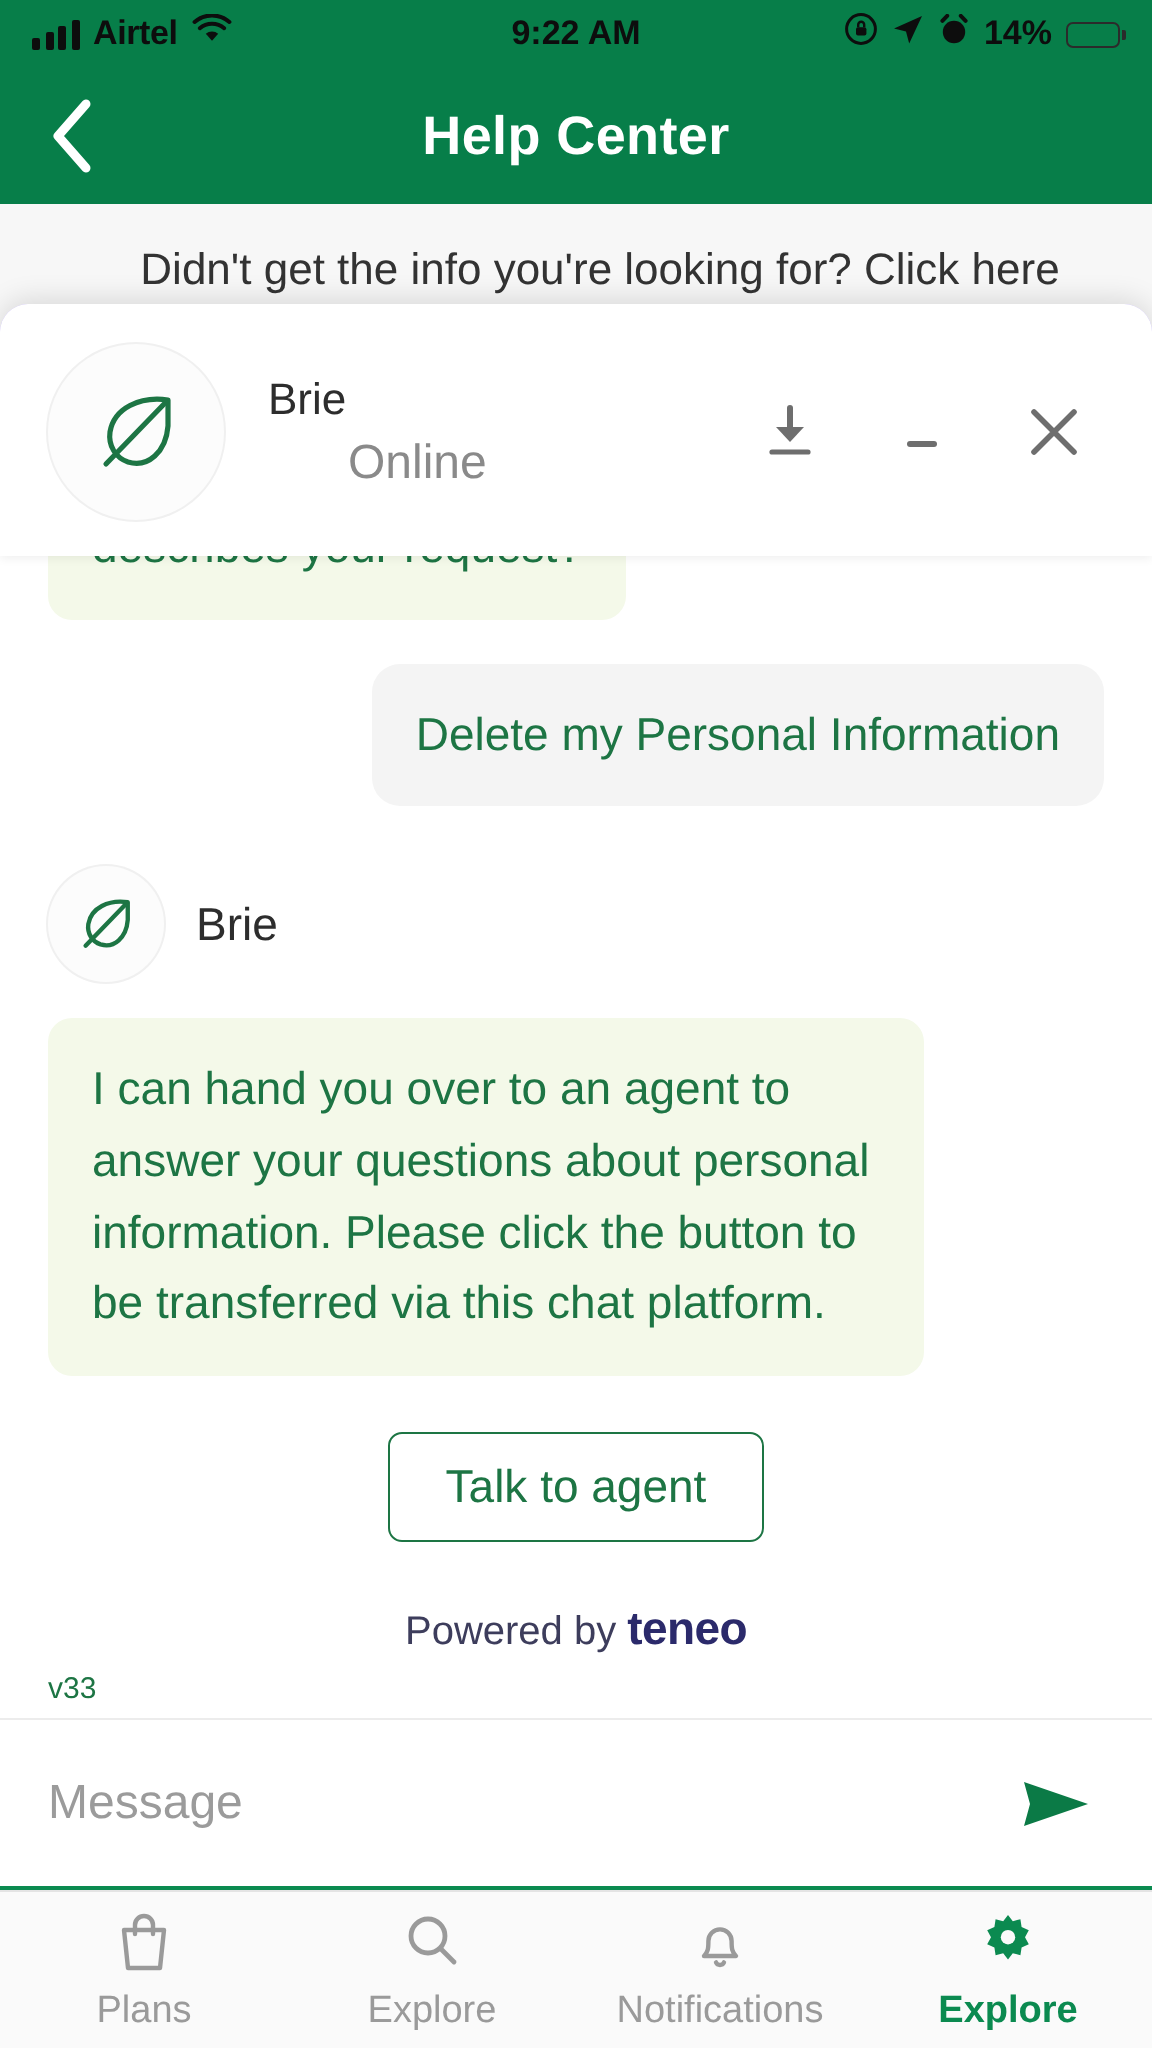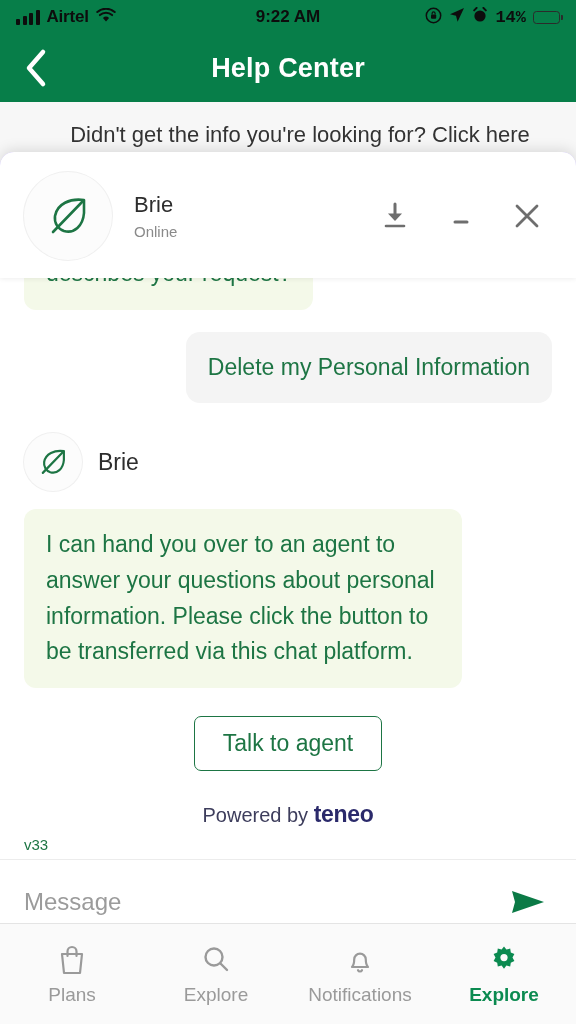--- a/index.html
+++ b/index.html
@@ -22,21 +22,21 @@
   .signal i:nth-child(1){ height:6px; }
   .signal i:nth-child(2){ height:9px; }
   .signal i:nth-child(3){ height:12px; }
   .signal i:nth-child(4){ height:15px; }
   .carrier{ font-size:17px; font-weight:bold; color:#0d0d0d; letter-spacing:-.2px; }
   .sb-center{
     position:absolute; left:0; right:0; text-align:center;
     font-size:17px; font-weight:bold; color:#0d0d0d; pointer-events:none;
   }
   .sb-right{ margin-left:auto; display:flex; align-items:center; gap:7px; z-index:2; }
-  .batt-pct{ font-size:17px; font-weight:bold; color:#0d0d0d;font-family:Liberation Mono, monospace; }
+  .batt-pct{ font-size:17px; font-weight:bold; color:#0d0d0d; }
   .batt{
     width:27px; height:13px; border:1.6px solid #2b2b2b;
     border-radius:3.5px; position:relative; padding:1.5px;
   }
   .batt::after{
     content:""; position:absolute; right:-3.5px; top:3.5px;
     width:2px; height:5px; background:#2b2b2b; border-radius:0 1px 1px 0;
   }
   .batt .lvl{ height:100%; width:14%; background:#e8452c; border-radius:1.5px; }
 
@@ -76,21 +76,21 @@
     background:#fff; position:relative; z-index:5; flex:0 0 auto;
     box-shadow:0 1px 5px rgba(0,0,0,.07);
   }
   .avatar{
     width:88px; height:88px; border-radius:50%;
     background:#fcfcfc; box-shadow:0 0 0 1px #f0f0f0;
     display:flex; align-items:center; justify-content:center; flex:0 0 auto;
   }
   .wg-id{ margin-left:22px; display:flex; flex-direction:column; gap:5px; }
   .wg-name{ font-size:22px; color:#2d2d2d; }
-  .wg-status{ font-size:15px; color:#8a8a8a; }
+  .wg-status{ font-size:24px; color:#8a8a8a;margin-left:40px; }
   .wg-actions{ margin-left:auto; display:flex; align-items:center; gap:28px; padding-right:6px; }
   .act{ width:38px; height:38px; display:flex; align-items:center; justify-content:center; cursor:pointer; }
 
   
   .messages{
     flex:1 1 auto; overflow:hidden; background:#fff;
     padding:4px 24px 0 24px; display:flex; flex-direction:column;
   }
   .bubble{
     font-size:23px; line-height:1.55; color:#1d7544;
@@ -132,21 +132,21 @@
   }
   .composer input{
     flex:1; border:none; outline:none; font-size:24px; color:#333;
     background:transparent; font-family:"Liberation Sans", sans-serif;
   }
   .composer input::placeholder{ color:#9b9b9b; }
   .send-btn{ width:48px; height:48px; display:flex; align-items:center; justify-content:center; cursor:pointer; }
 
   
   .tabbar{
-    position:absolute; bottom:0; left:0; width:576px; height:101px;
+    position:absolute; bottom:0; left:0; width:576px; height:79px;
     background:#FAFAFA; border-top:1px solid #e4e4e4;
     display:flex; align-items:center;
   }
   .tab{
     flex:1; display:flex; flex-direction:column; align-items:center;
     gap:7px; cursor:pointer;
   }
   .tab-label{ font-size:19px; color:#9a9a9a; }
   .tab.active .tab-label{ color:#0b8a50; font-weight:bold; }
 </style>

